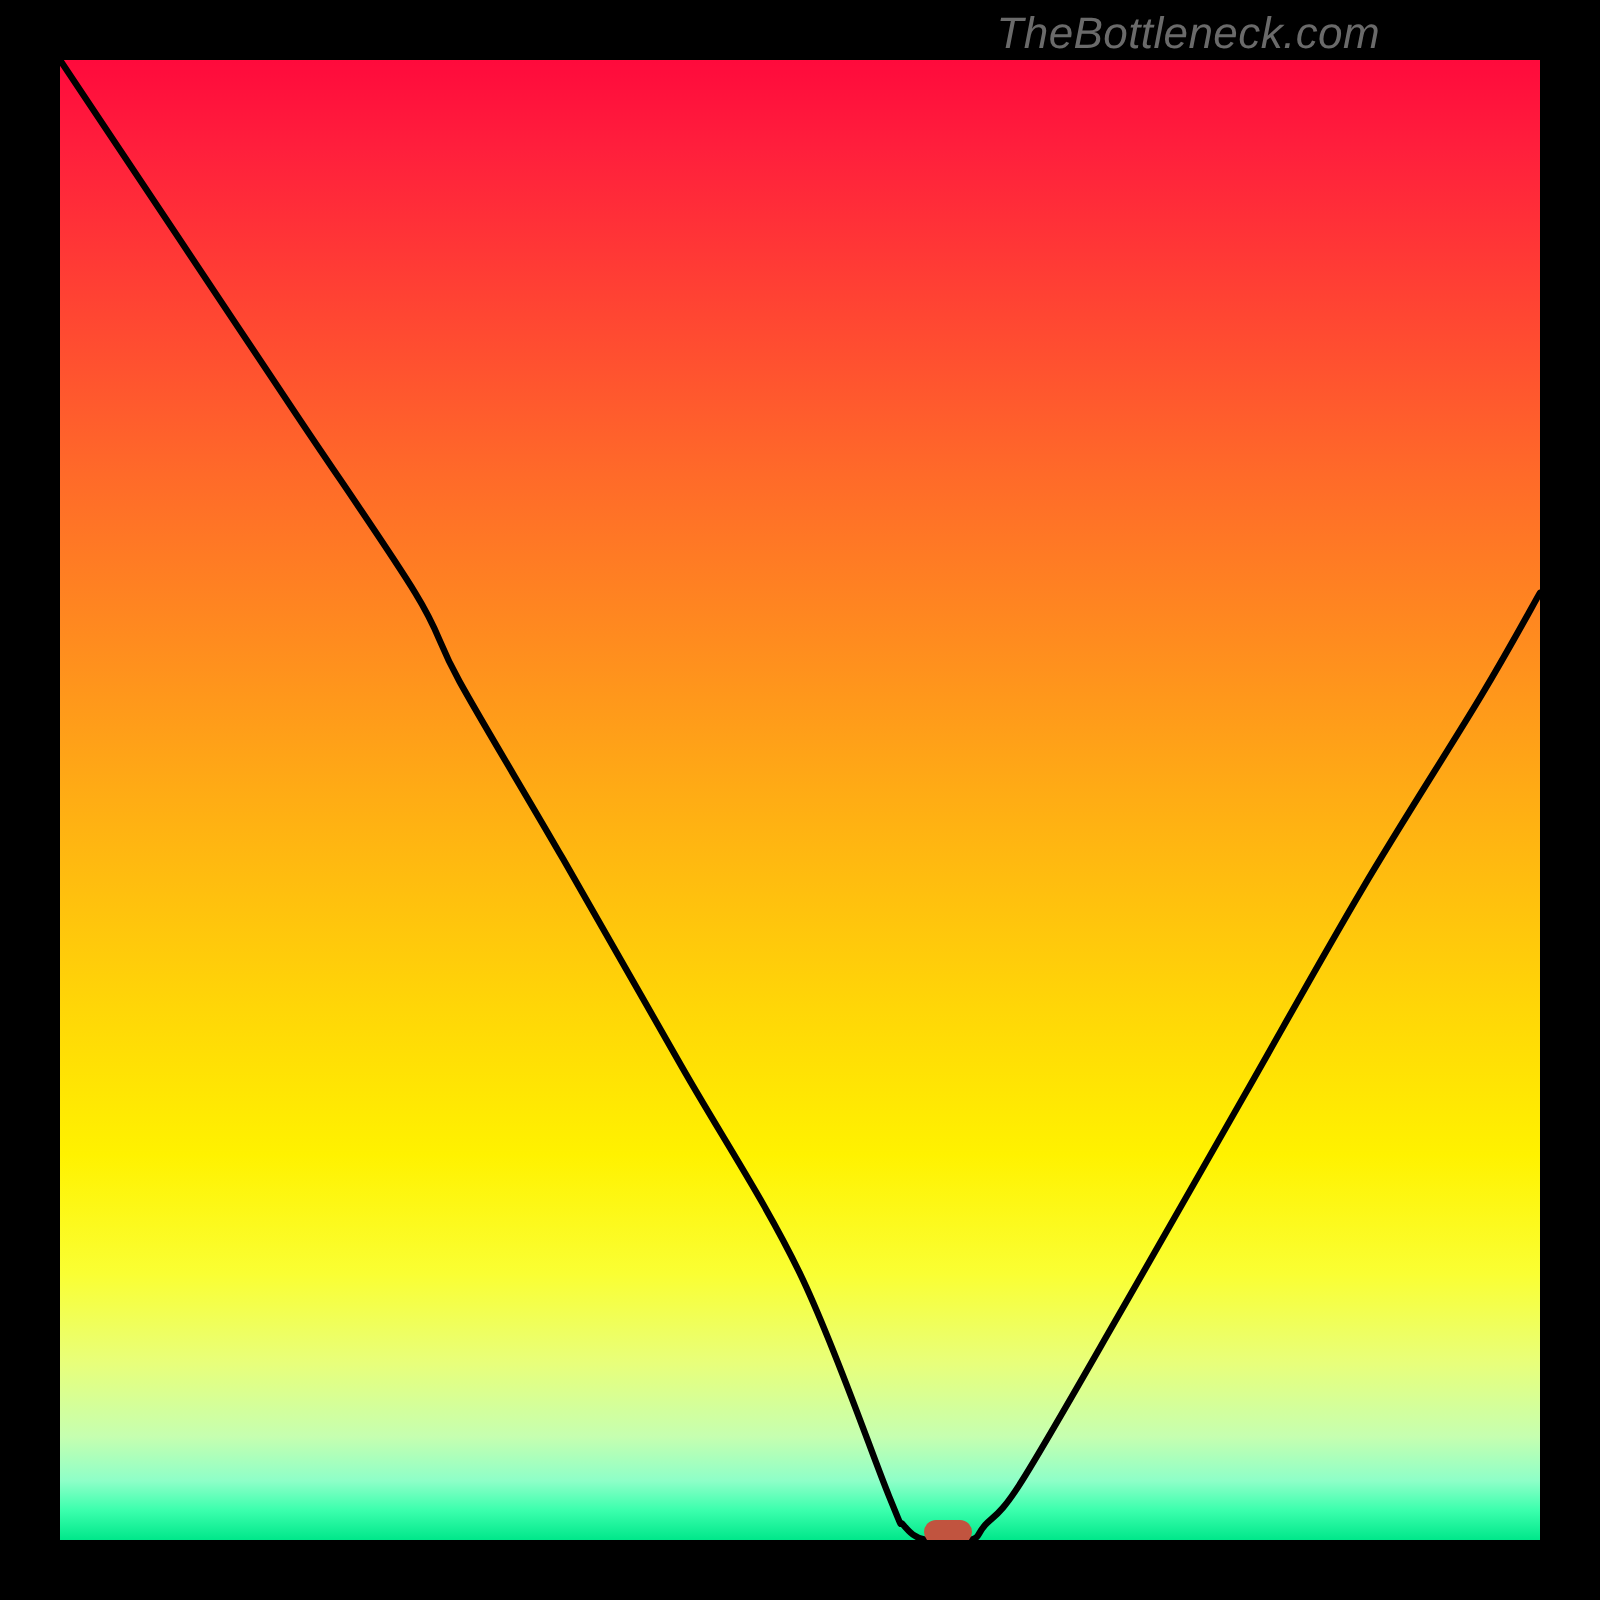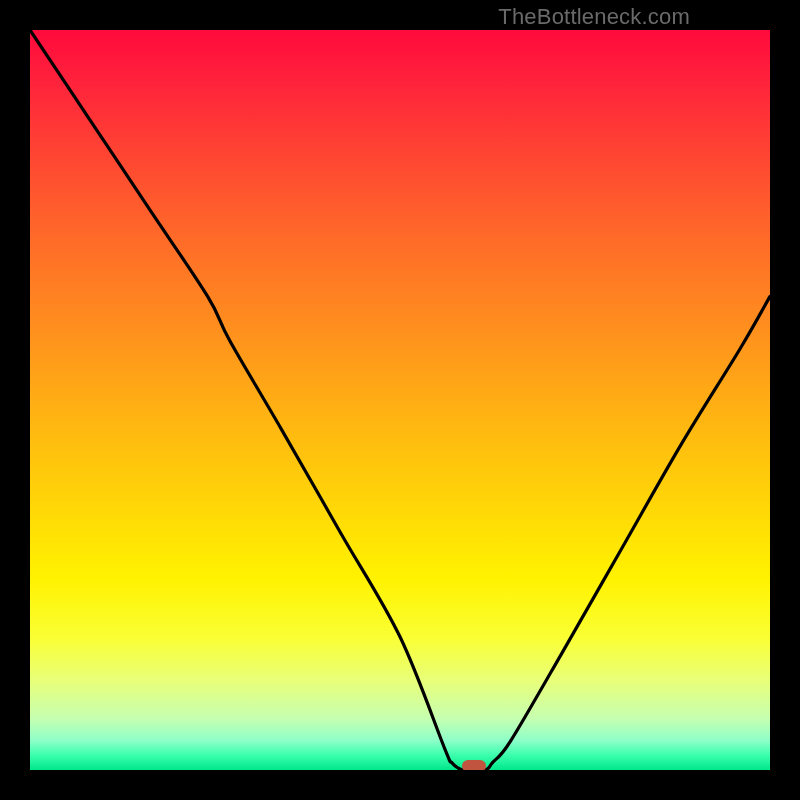--- a/index.html
+++ b/index.html
@@ -7,20 +7,21 @@
     padding: 0;
     width: 800px;
     height: 800px;
     background: #000000;
     overflow: hidden;
   }
   .container {
     position: relative;
     width: 702px;
     height: 800px;
+    font-style: italic;
   }
   .watermark {
     position: absolute;
     top: 4px;
     right: 12px;
     color: #6a6a6a;
     font-family: Arial, Helvetica, sans-serif;
     font-size: 22px;
     font-weight: 500;
     letter-spacing: 0.2px;

